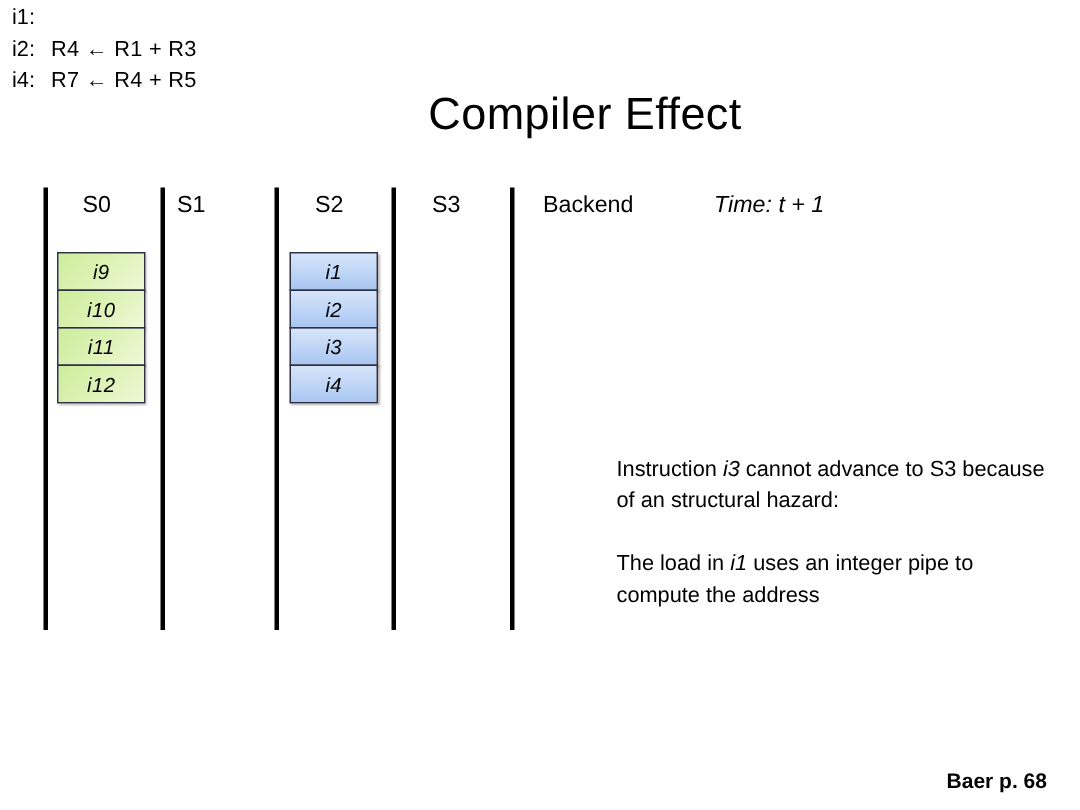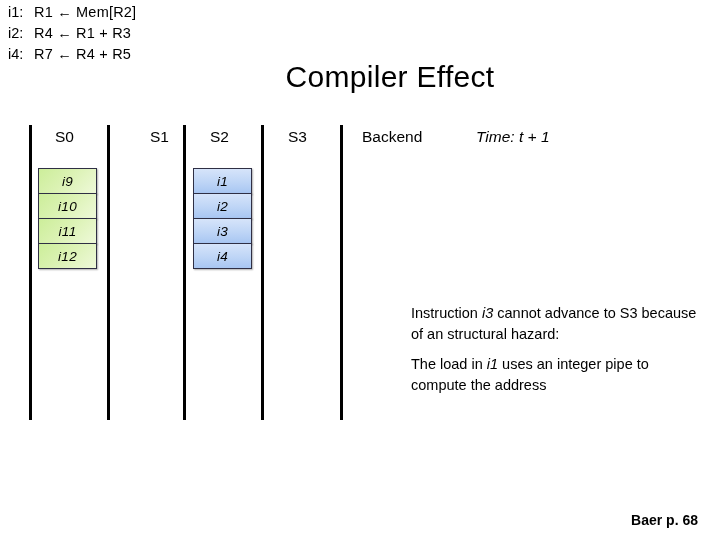--- a/index.html
+++ b/index.html
@@ -111,39 +111,38 @@
   #explanation {
     position: absolute;
     left: 411px;
     top: 303px;
     width: 290px;
   }
   .expl-para {
     font-size: 14.5px;
     line-height: 21px;
   }
-  .expl-para + .expl-para { margin-top: 9px; }
+  .expl-para + .expl-para { margin-top: 21px; }
   .expl-para em { font-style: italic; }
 
   
   #footer-credit {
     position: absolute;
     right: 22px;
     bottom: 12px;
     font-size: 14px;
     font-weight: bold;
   }
 </style>
 </head>
 <body>
 
 <div id="instruction-list">
   <div class="instr-row">
     <span class="instr-label">i1:</span>
-    <span class="instr-text">R1 ← Mem[R2]</span>
   </div>
   <div class="instr-row">
     <span class="instr-label">i2:</span>
     <span class="instr-text">R4 ← R1 + R3</span>
   </div>
   <div class="instr-row">
     <span class="instr-label">i4:</span>
     <span class="instr-text">R7 ← R4 + R5</span>
   </div>
 </div>
@@ -152,21 +151,21 @@
 
 <div id="pipeline">
 
   <div class="divider" style="left:29px;"></div>
   <div class="divider" style="left:107px;"></div>
   <div class="divider" style="left:183px;"></div>
   <div class="divider" style="left:261px;"></div>
   <div class="divider" style="left:340px;"></div>
 
   <div class="stage-header" style="left:55px;">S0</div>
-  <div class="stage-header" style="left:150px;text-align:center;">S1</div>
+  <div class="stage-header" style="left:118px;text-align:center;">S1</div>
   <div class="stage-header" style="left:210px;">S2</div>
   <div class="stage-header" style="left:288px;">S3</div>
   <div class="stage-header" style="left:362px;">Backend</div>
   <div class="stage-header" style="left:476px;font-style:italic;">Time: t  + 1</div>
 
   <div class="stage-column col-green" style="left:38px;">
     <div class="instr-box">i9</div>
     <div class="instr-box">i10</div>
     <div class="instr-box">i11</div>
     <div class="instr-box">i12</div>

